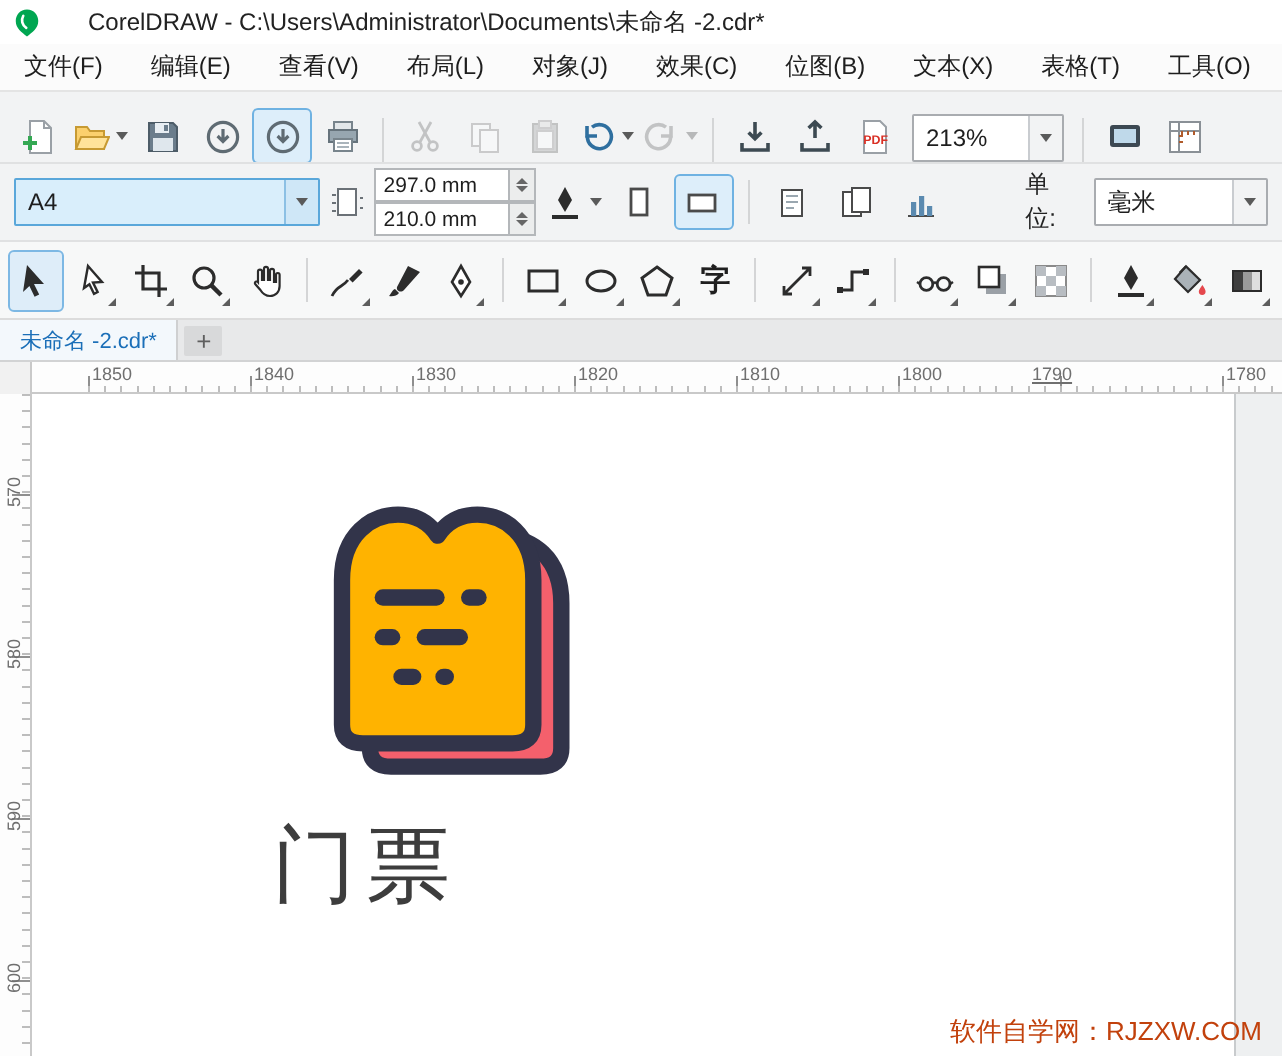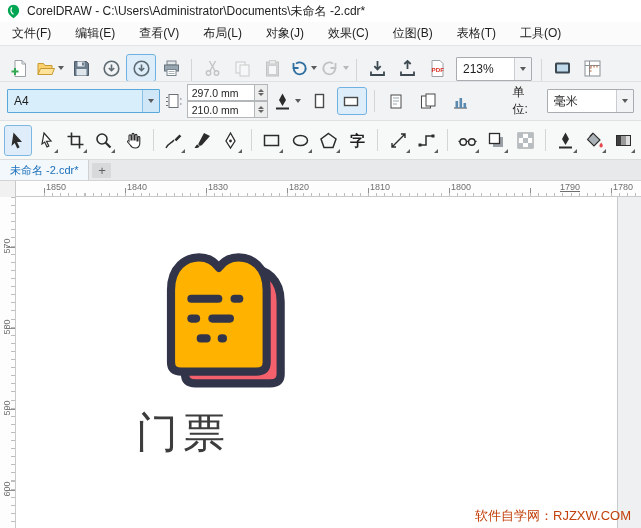--- a/index.html
+++ b/index.html
@@ -3,21 +3,21 @@
 <meta charset="utf-8">
 <style>
   html,body{margin:0;padding:0;}
   body{
     width:641px;height:528px;overflow:hidden;position:relative;
     font-family:"Liberation Sans","DejaVu Sans",sans-serif;
     background:#ffffff;color:#1e1e1e;
     -webkit-font-smoothing:antialiased;
   }
   
-  .titlebar{height:22px;display:flex;align-items:center;background:#ffffff;padding-left:6px;gap:6px;font-size:12px;color:#222;}
+  .titlebar{height:22px;display:flex;align-items:center;background:#ffffff;padding-left:6px;gap:23px;font-size:12px;color:#222;}
   .app-logo svg{width:15px;height:15px;display:block;}
   
   .menubar{height:23px;display:flex;align-items:flex-start;background:#fbfbfb;font-size:12px;border-bottom:1px solid #e4e4e4;}
   .menu-item{padding:3px 12px;white-space:nowrap;cursor:default;}
   
   .toolbar-row{height:35px;background:#f2f3f4;display:flex;align-items:flex-end;padding:0 5px;gap:2px;border-bottom:1px solid #e0e1e2;overflow:hidden;}
   .prop-row{height:38px;background:#f2f3f4;display:flex;align-items:center;padding:0 7px;gap:4px;border-bottom:1px solid #e0e1e2;overflow:hidden;}
   .toolbox-row{height:38px;background:#f7f8f8;display:flex;align-items:center;padding:0 5px;gap:3px;border-bottom:1px solid #dcdcdc;overflow:hidden;}
   .icon-btn{height:26px;min-width:26px;padding:0 1px;display:flex;align-items:center;justify-content:center;position:relative;border-radius:2px;}
   .icon-btn.disabled{opacity:.38;filter:grayscale(1);}
@@ -98,20 +98,21 @@
 </div>
 
 <div class="menubar">
     <div class="menu-item">文件(F)</div>
     <div class="menu-item">编辑(E)</div>
     <div class="menu-item">查看(V)</div>
     <div class="menu-item">布局(L)</div>
     <div class="menu-item">对象(J)</div>
     <div class="menu-item">效果(C)</div>
     <div class="menu-item">位图(B)</div>
+    <div class="menu-item">文本(X)</div>
     <div class="menu-item">表格(T)</div>
     <div class="menu-item">工具(O)</div>
   </div>
 
 <div class="toolbar-row">
     <div class="icon-btn">
       <span class="tool-icon">
         <svg viewBox="0 0 19 19">
           <path d="M5 1.5h7l3.5 3.5v12.5H5z" fill="#fff" stroke="#9aa0a6"></path>
           <path d="M12 1.5V5h3.5" fill="none" stroke="#9aa0a6"></path>
@@ -515,21 +516,21 @@
 
 <div class="ruler-row">
   <div class="ruler-corner"></div>
   <div class="hruler">
       <span class="hlab" style="left: 30px;">1850</span>
       <span class="hlab" style="left: 111px;">1840</span>
       <span class="hlab" style="left: 192px; text-align: right;">1830</span>
       <span class="hlab" style="left: 273px;">1820</span>
       <span class="hlab" style="left: 354px;">1810</span>
       <span class="hlab" style="left: 435px;">1800</span>
-      <span class="hlab" style="left: 544px; text-decoration: underline;">1790</span>
+      <span class="hlab" style="left: 500px; text-decoration: underline;">1790</span>
       <span class="hlab" style="left: 597px;">1780</span>
     </div>
 </div>
 
 <div class="canvas-row">
   <div class="vruler">
       <span class="vlab" style="top: 44px;">570</span>
       <span class="vlab" style="top: 125px;">580</span>
       <span class="vlab" style="top: 206px;">590</span>
       <span class="vlab" style="top: 287px;">600</span>

